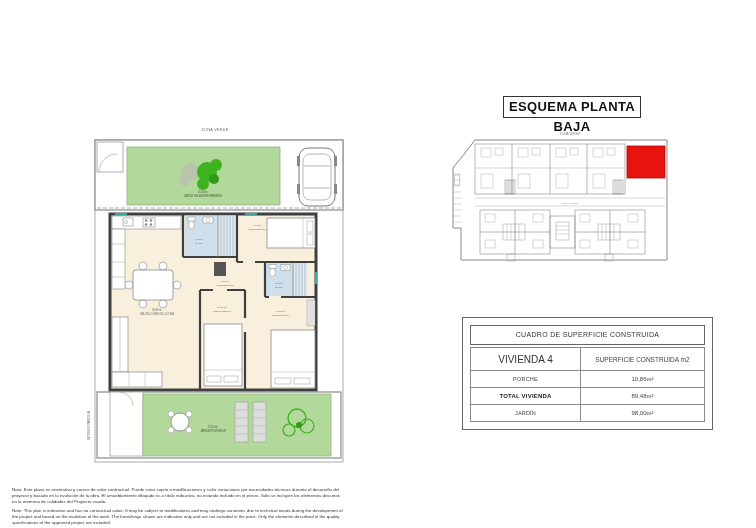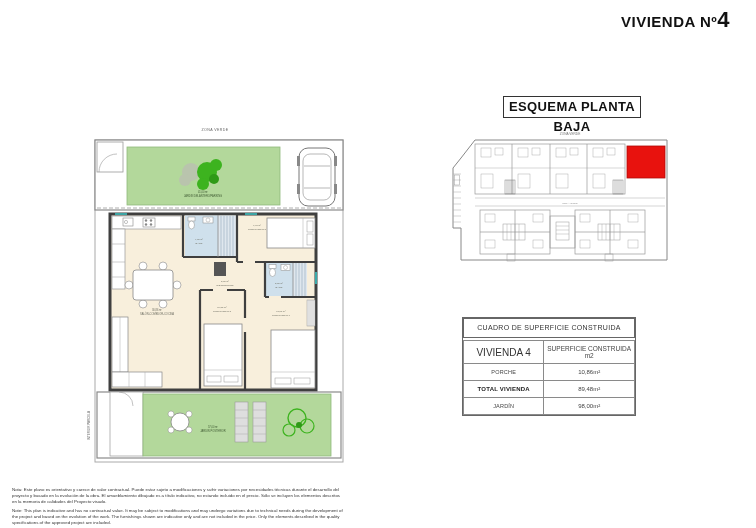--- a/index.html
+++ b/index.html
@@ -11,22 +11,22 @@
   .title .pre{font-size:15px;}
   .title .num{font-size:22px;line-height:15px;}
   
   .esquema-label{position:absolute;left:503px;top:96px;width:136px;height:20px;
         border:1.5px solid #333;text-align:center;line-height:20px;font-weight:bold;
         font-size:13px;letter-spacing:.4px;color:#111;background:#fff;}
   
   .plan-svg{position:absolute;left:85px;top:122px;}
   .esquema-svg{position:absolute;left:445px;top:128px;}
   
-  .surface-table{position:absolute;left:462px;top:317px;width:174px;border:1px solid #666;
-        padding:0;background:#fff;box-sizing:border-box;}
+  .surface-table{position:absolute;left:462px;top:317px;width:251px;border:1px solid #666;
+        padding:7px;background:#fff;box-sizing:border-box;}
   .surface-table .hdr{border:1px solid #666;height:18px;line-height:18px;text-align:center;
         font-size:7px;letter-spacing:.3px;color:#333;margin-bottom:2px;}
   .surface-table table{width:100%;border-collapse:collapse;}
   .surface-table td{border:1px solid #8a8a8a;text-align:center;vertical-align:middle;color:#444;}
   .surface-table tr.head td{height:20px;}
   .surface-table tr.head td.c1{font-size:10px;color:#333;}
   .surface-table tr.head td.c2{font-size:6.5px;}
   .surface-table tr.row td{height:14px;font-size:6px;}
   .surface-table tr.row td.lab{font-size:5.5px;letter-spacing:.2px;}
   .surface-table tr.row.bold td.lab{font-weight:bold;font-size:6px;color:#222;}
@@ -35,23 +35,20 @@
   .notes{position:absolute;left:12px;top:487px;width:334px;font-size:4.4px;
         line-height:1.32;color:#333;}
   .notes p{margin:0 0 4px 0;}
   svg text{font-family:"Liberation Sans", sans-serif;}
 </style>
 </head>
 <body>
 
 <div class="page">
 
-  <div class="title">
-    <span class="pre">VIVIENDA Nº</span><span class="num">4</span>
-  </div>
 
   <svg class="plan-svg" width="270" height="345" viewBox="0 0 270 345">
 
     <text x="130" y="9" font-size="3.6" fill="#666" text-anchor="middle" letter-spacing="0.4">ZONA VERDE</text>
 
     <rect x="10" y="18" width="248" height="322" fill="#ffffff" stroke="#aaaaaa" stroke-width="1"></rect>
 
     <g>
       <rect x="10" y="18" width="248" height="70" fill="#ffffff" stroke="#8a8a8a" stroke-width="1.2"></rect>
 

